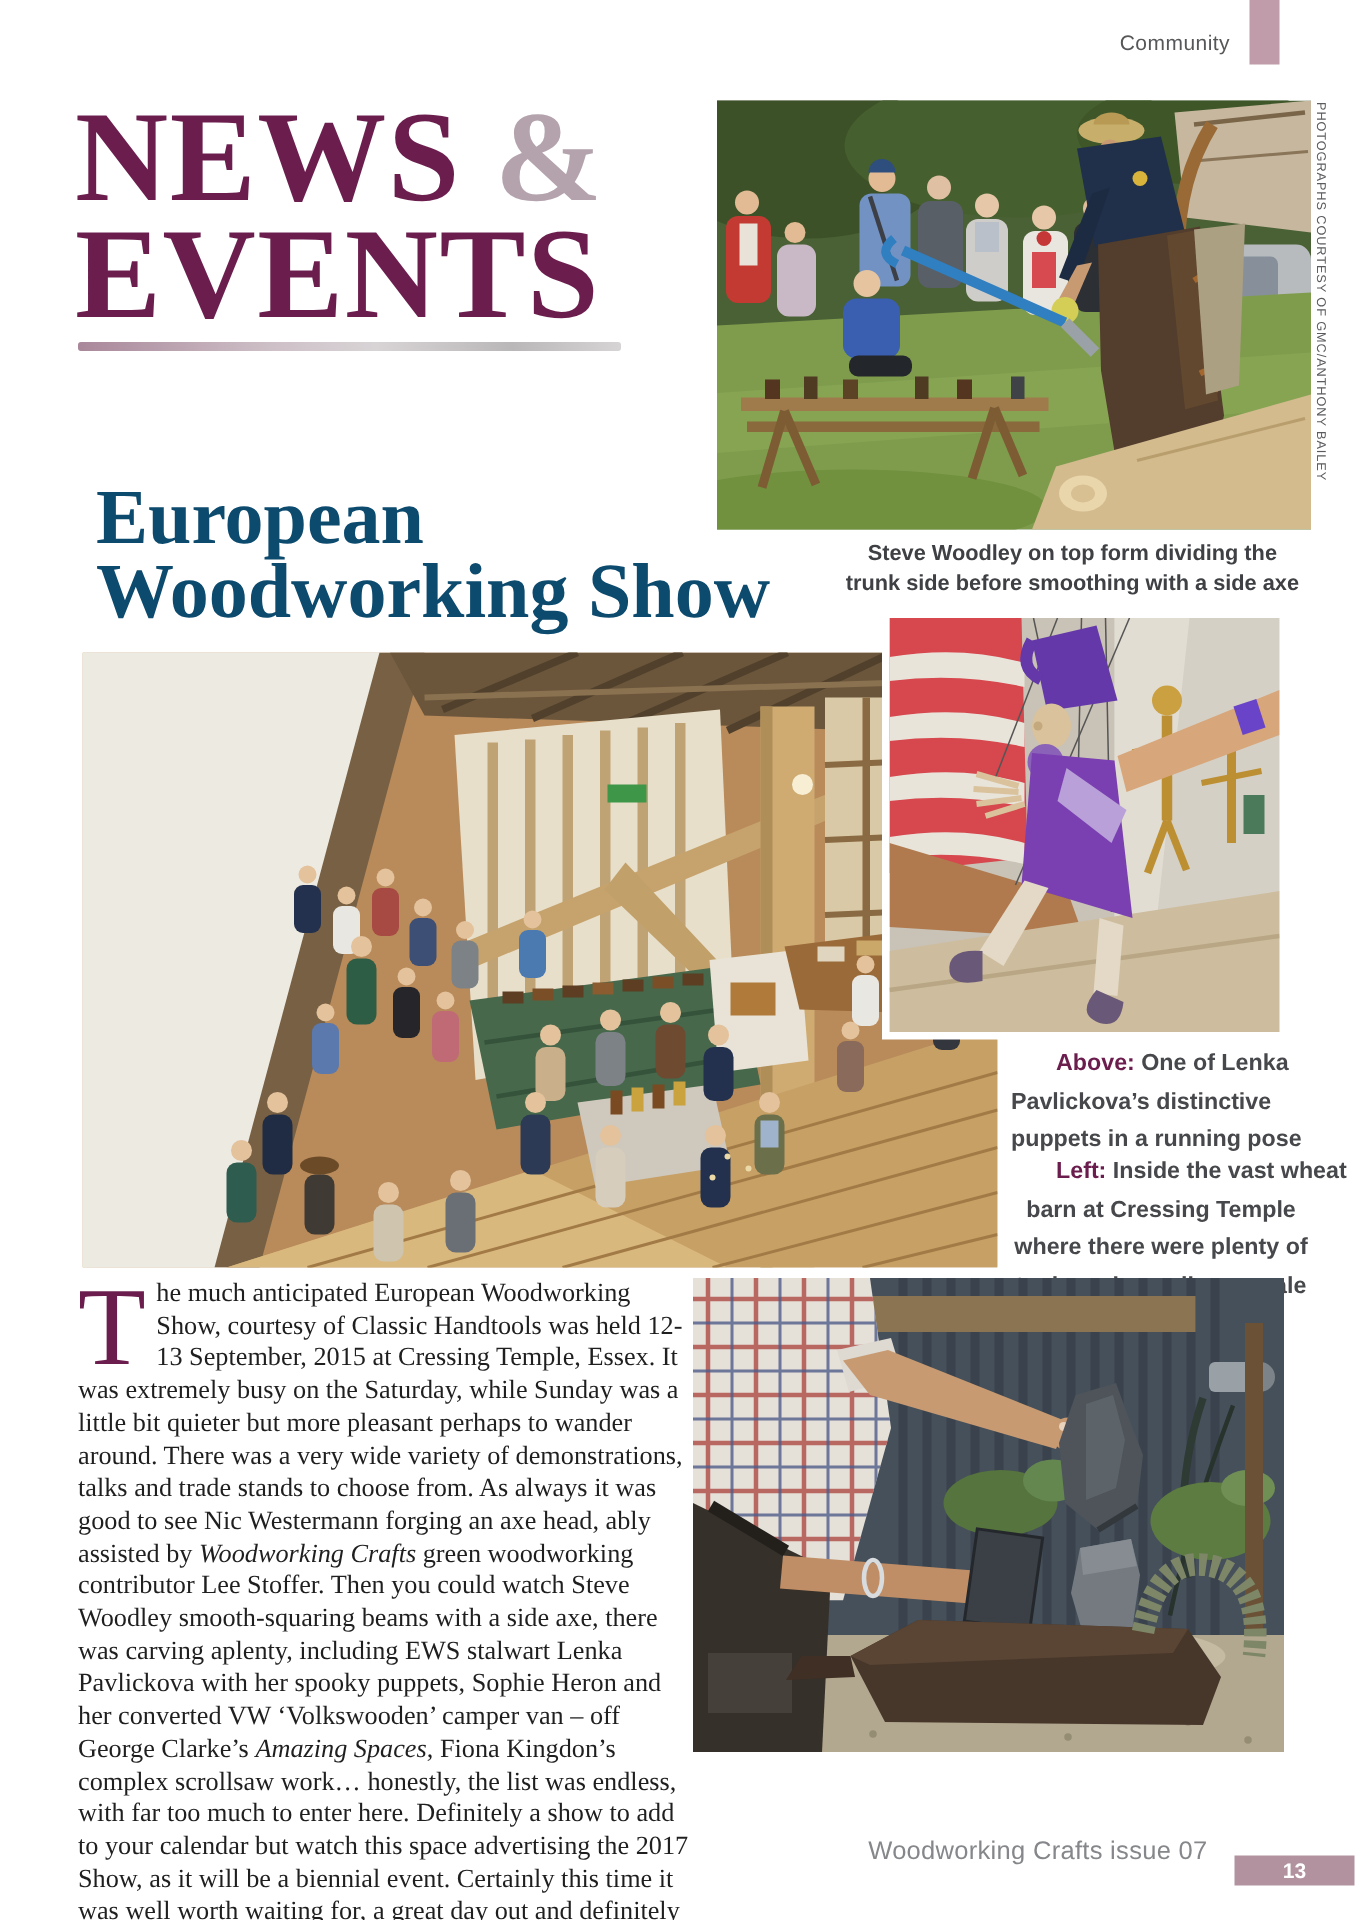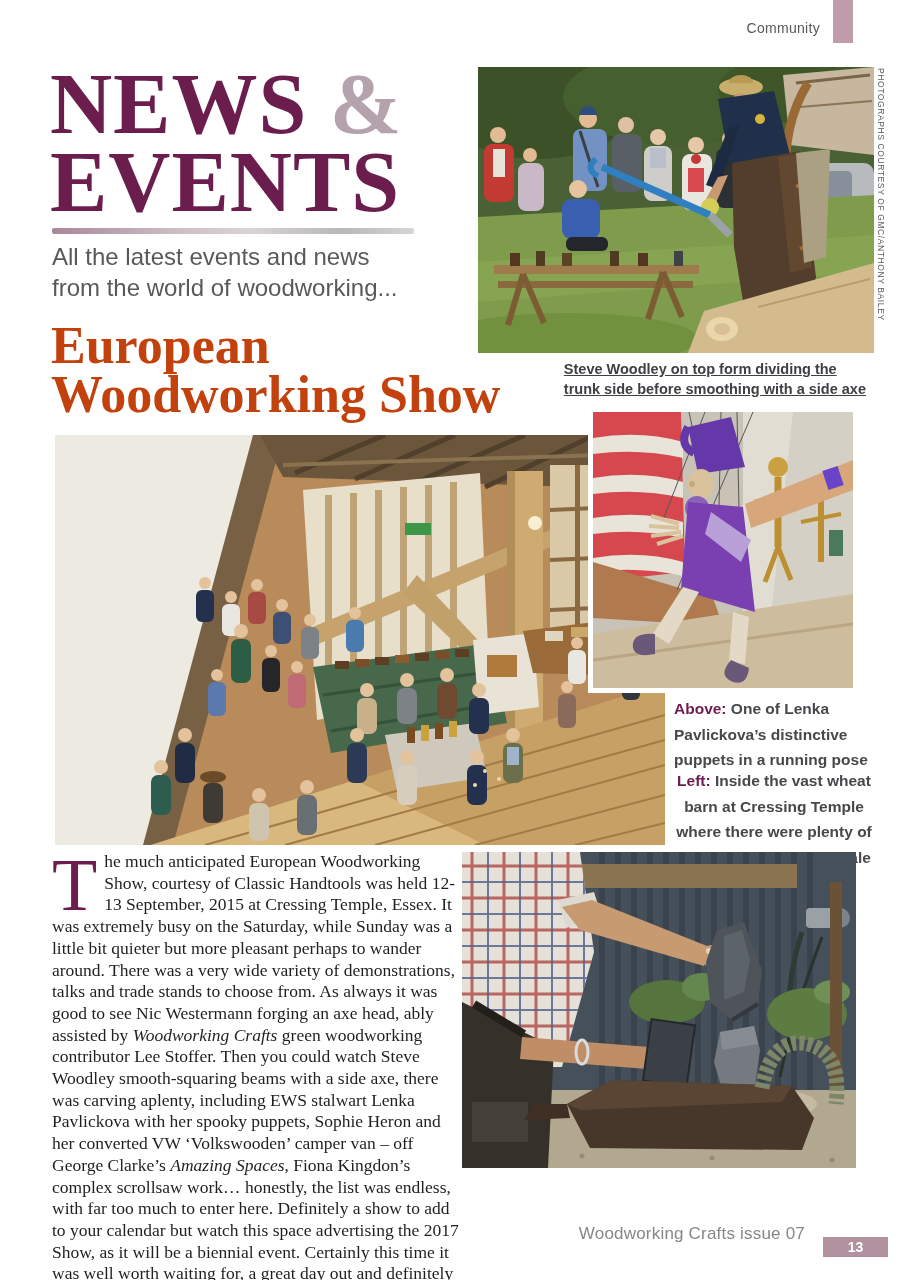--- a/index.html
+++ b/index.html
@@ -10,64 +10,62 @@
   
   .community{top:20px;right:85px;font-size:14px;font-weight:400;color:#565759;letter-spacing:.3px;}
   .community-bar{left:833px;top:0;width:20px;height:43px;background:#c09cab;}
   
   .news-line{left:50px;font-family:"Liberation Serif",serif;font-weight:600;
              font-size:86px;line-height:80px;letter-spacing:1px;color:#6b1e4e;}
   .news-line .amp{color:#b4a3ad;}
   .masthead-rule{left:52px;top:228px;width:362px;height:6px;border-radius:2px;
      background:linear-gradient(90deg,#a9879a 0%,#cdbfc6 35%,#d8d4d6 55%,#bab7b9 80%,#d6d4d5 100%);}
   .subtitle{left:52px;top:241px;font-size:24px;line-height:31px;color:#58595b;font-weight:400;}
-  .article-heading{left:51px;top:321px;font-family:"Liberation Serif",serif;font-weight:600;
-                   font-size:52px;line-height:49px;color:#c2410c;}
+  .article-heading{left:64px;top:321px;font-family:"Liberation Serif",serif;font-weight:600;
+                   font-size:52px;line-height:49px;color:#0c4a6e;}
   
   .photo{display:block;}
   .photo svg{display:block;}
   .top-photo{left:478px;top:67px;width:396px;height:286px;}
   .barn-photo{left:55px;top:435px;width:610px;height:410px;}
   .puppet-frame{left:588px;top:407px;width:260px;height:276px;background:#fff;padding:5px;
                 box-shadow:0 0 0 0 transparent;}
   .forging-photo{left:462px;top:852px;width:394px;height:316px;}
   .photo-credit{left:876px;top:68px;writing-mode:vertical-rl;font-size:8.5px;letter-spacing:.6px;
                 color:#5a5b5e;}
   
   .caption{font-weight:bold;color:#3f4044;}
-  .caption-top{right:39px;top:359px;font-size:14.5px;line-height:20px;text-align:left;text-decoration:underline;}
+  .caption-top{right:39px;top:359px;font-size:14.5px;line-height:20px;text-align:center;}
   .caption-forging{left:462px;top:1176px;font-size:14.5px;line-height:22px;}
   .side-caption{left:674px;width:200px;font-size:15.5px;line-height:25.5px;color:#47484b;font-weight:bold;}
-  .side-caption .cap-label{color:#6b1e4e;}
+  .side-caption .cap-label{color:#6b1e4e;margin-left:30px;}
   .caption-above{top:696px;}
   .caption-left{top:768px;text-align:center;}
   
   .article-body{left:52px;top:851px;width:410px;font-family:"Liberation Serif",serif;
                 font-size:17.5px;line-height:21.7px;color:#1f1f1f;}
   .article-body p{margin:0;}
   .dropcap{float:left;font-family:"Liberation Serif",serif;color:#6b1e4e;
            font-size:74px;line-height:58px;padding:5px 7px 0 0;font-weight:500;}
   
   .footer-mag{right:100px;top:1224px;font-size:17px;color:#85878a;letter-spacing:.2px;}
-  .page-number-box{left:823px;top:1237px;width:65px;height:20px;background:#b2929f;
+  .page-number-box{left:823px;top:1237px;width:80px;height:20px;background:#b2929f;
                    color:#fff;font-size:14px;line-height:20px;text-align:center;font-weight:bold;}
 </style>
 </head>
 <body>
 
 <div class="page">
 
   <span class="abs community">Community</span>
   <div class="abs community-bar"></div>
 
   <h1 class="abs news-line" style="top:64px;margin:0;"><span>NEWS</span><span class="amp"> &amp;</span></h1>
   <h1 class="abs news-line" style="top:142px;margin:0;">EVENTS</h1>
   <div class="abs masthead-rule"></div>
-  <p class="abs subtitle pre" style="margin:0;">All the latest events and news
-from the world of woodworking...</p>
 
   <h2 class="abs article-heading pre" style="margin:0;">European
 Woodworking Show</h2>
 
   <figure class="abs photo top-photo" style="margin:0;">
     <svg viewBox="0 0 396 286" width="396" height="286">
       <rect x="0" y="0" width="396" height="286" fill="#4a6135"></rect>
       <ellipse cx="60" cy="40" rx="95" ry="52" fill="#3c5128"></ellipse>
       <ellipse cx="200" cy="30" rx="115" ry="48" fill="#465f2e"></ellipse>
       <ellipse cx="320" cy="22" rx="80" ry="34" fill="#3f5629"></ellipse>

